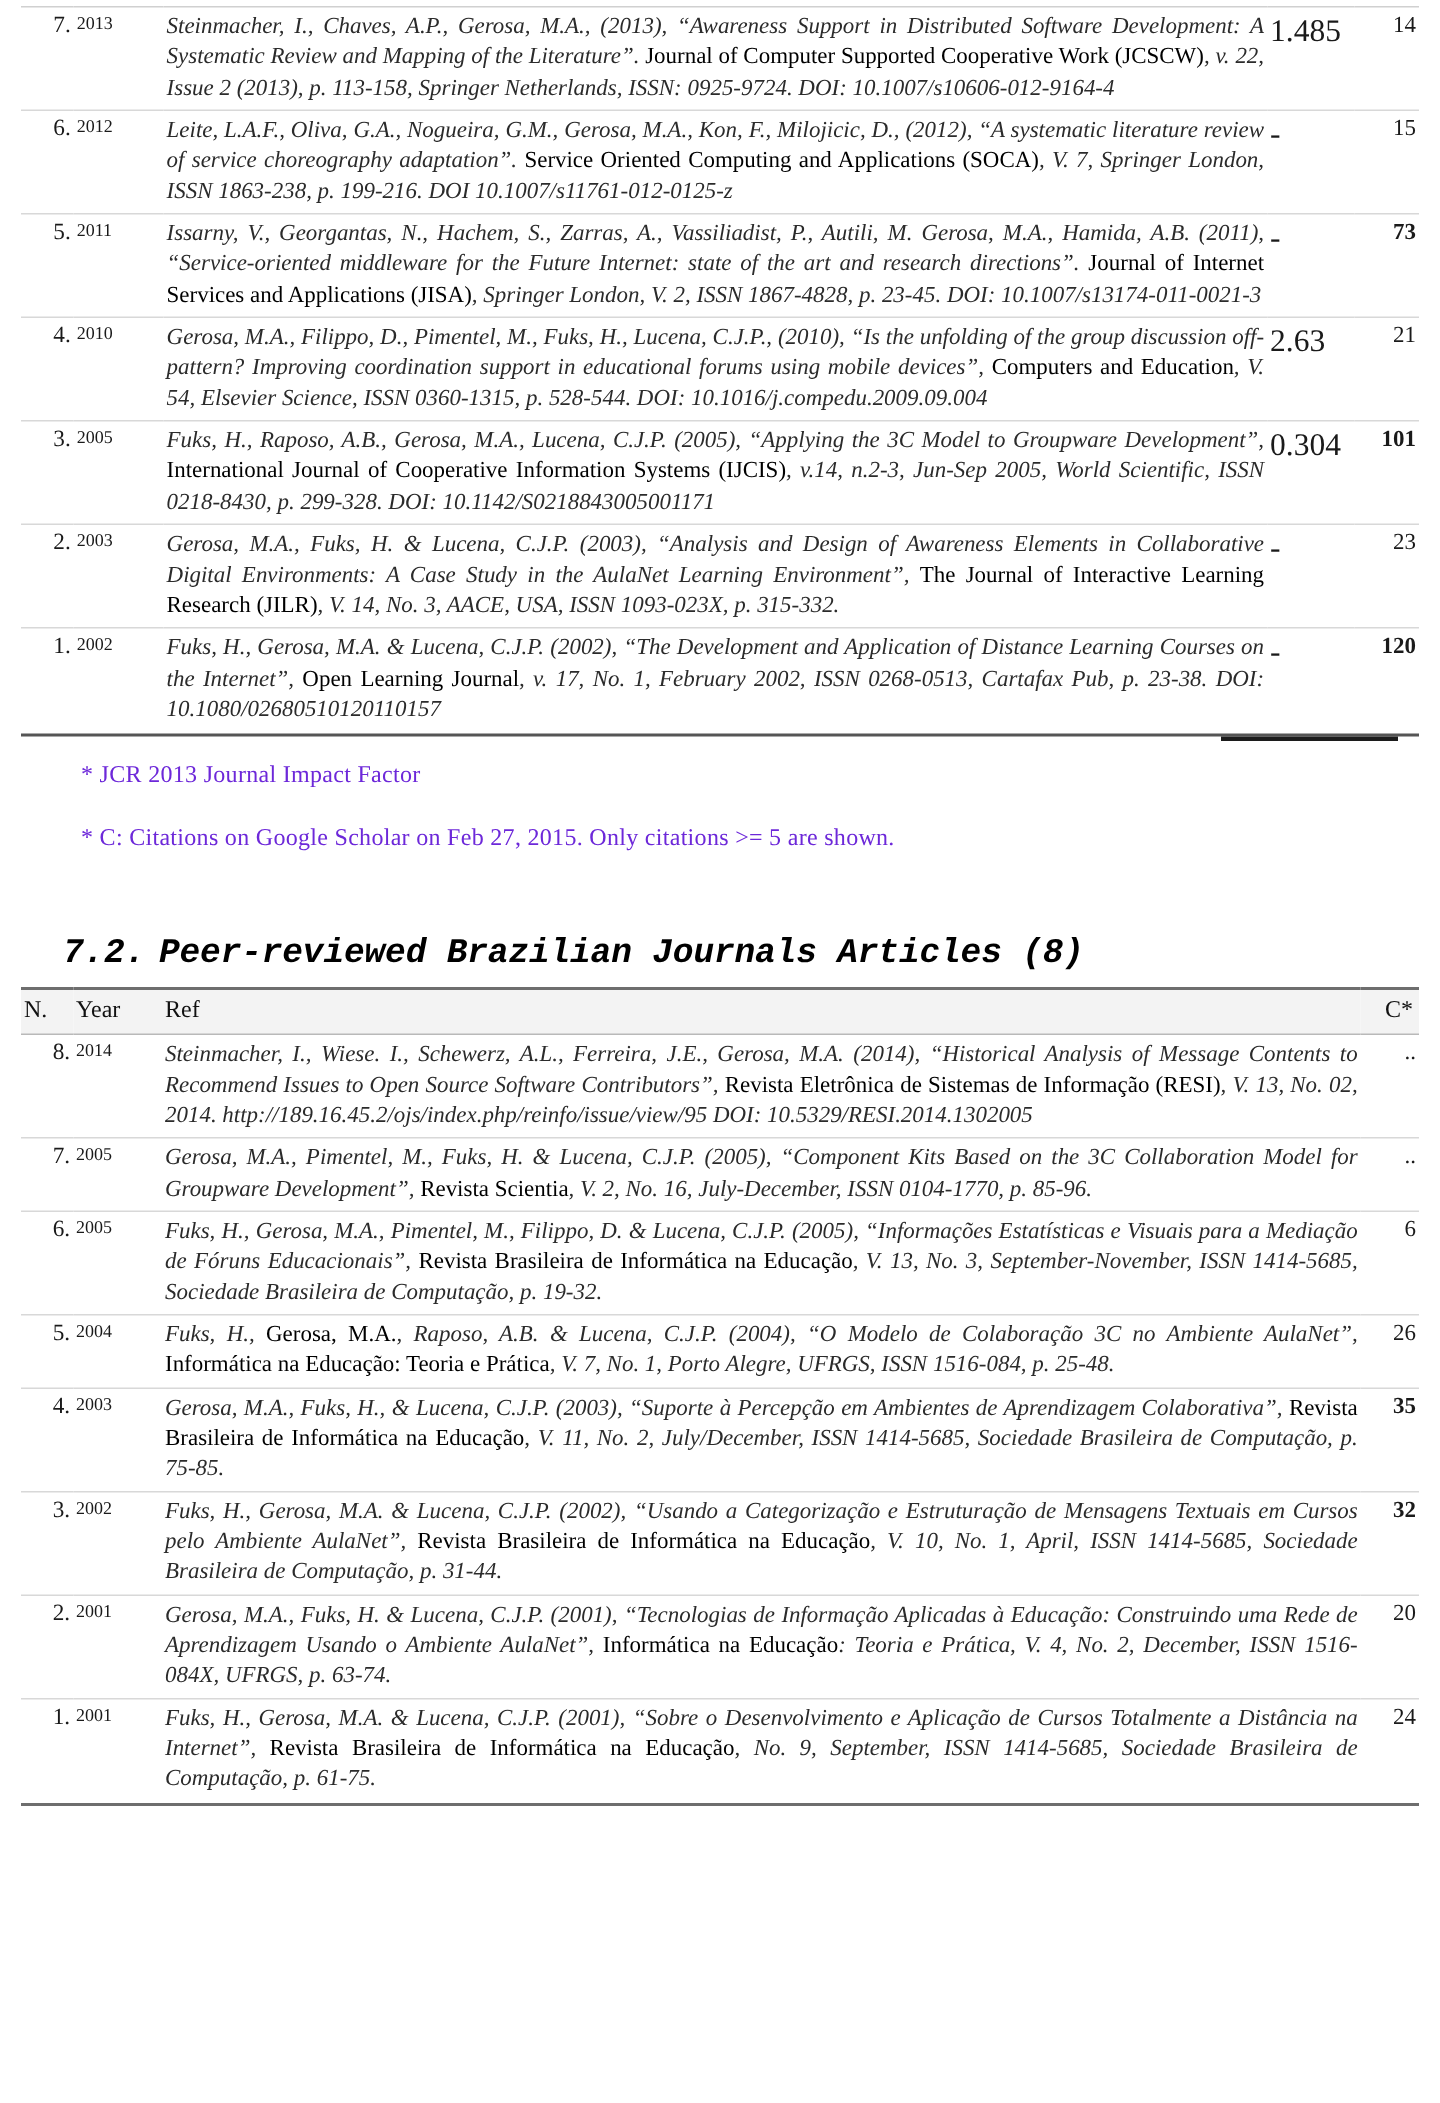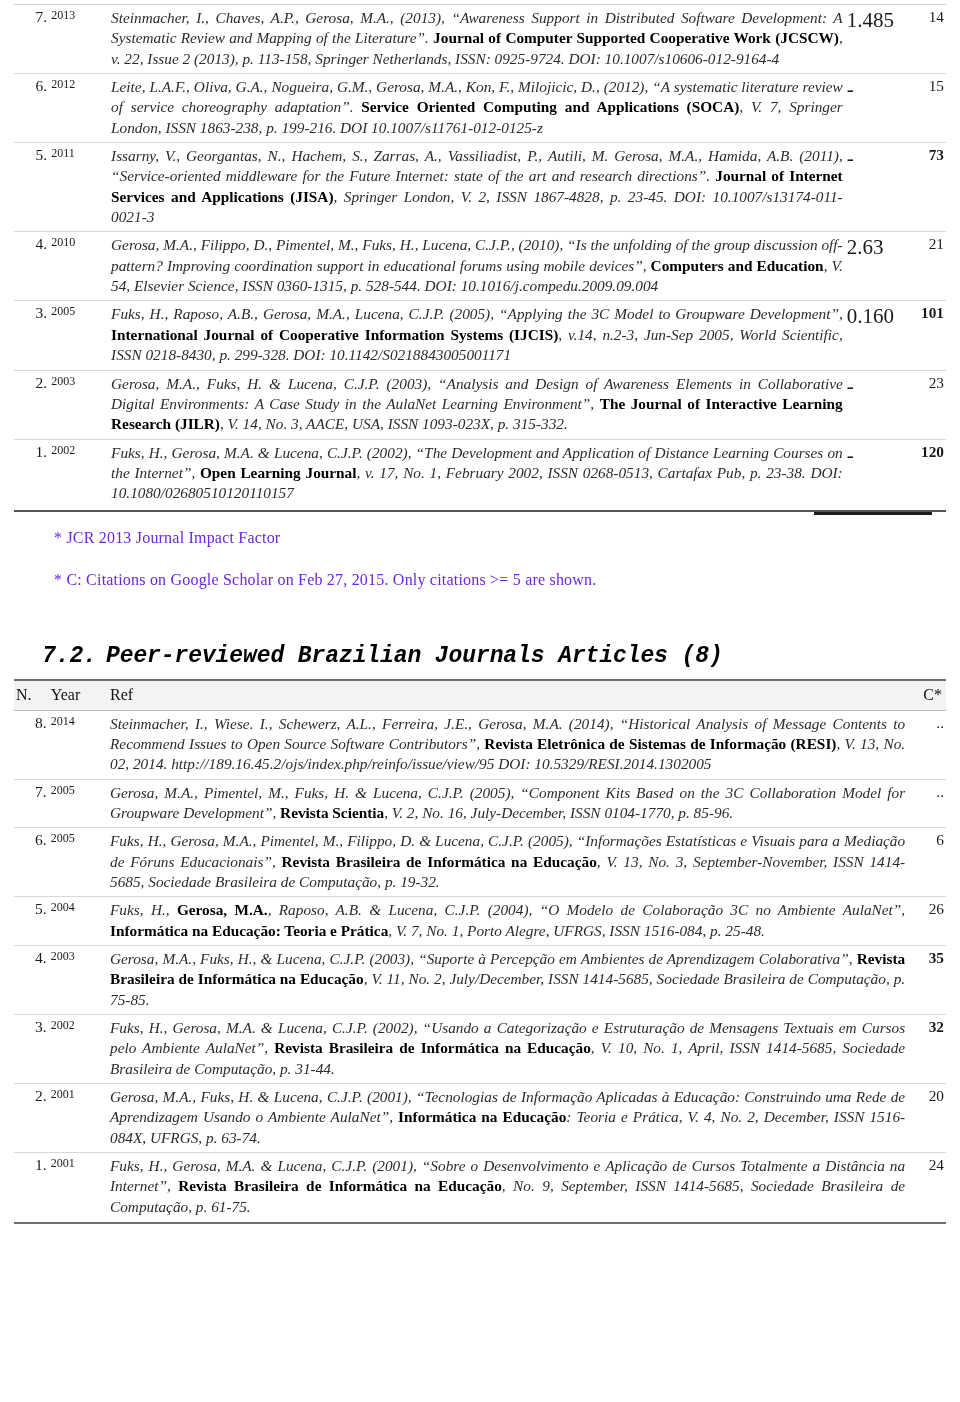--- a/index.html
+++ b/index.html
@@ -65,21 +65,21 @@
     font-style: italic;
     font-size: 15.3px;
     line-height: 1.33;
     padding-left: 6px;
     padding-right: 8px;
     color: #2b2b2b;
     hyphens: none;
   }
   td.ref b {
     font-style: normal;
-    font-weight: bold;
+    font-weight: normal;
     color: #000;
   }
   td.ifv {
     text-align: left;
     font-size: 21px;
     white-space: nowrap;
     padding-left: 2px;
   }
   td.cit {
     text-align: right;
@@ -191,21 +191,21 @@
           <td class="num">4.</td>
           <td class="year">2010</td>
           <td class="ref">Gerosa, M.A., Filippo, D., Pimentel, M., Fuks, H., Lucena, C.J.P., (2010), “Is the unfolding of the group discussion off-pattern? Improving coordination support in educational forums using mobile devices”, <b>Computers and Education</b>, V. 54, Elsevier Science, ISSN 0360-1315, p. 528-544. DOI: 10.1016/j.compedu.2009.09.004</td>
           <td class="ifv">2.63</td>
           <td class="cit">21</td>
         </tr>
         <tr class="refrow">
           <td class="num">3.</td>
           <td class="year">2005</td>
           <td class="ref">Fuks, H., Raposo, A.B., Gerosa, M.A., Lucena, C.J.P. (2005), “Applying the 3C Model to Groupware Development”, <b>International Journal of Cooperative Information Systems (IJCIS)</b>, v.14, n.2-3, Jun-Sep 2005, World Scientific, ISSN 0218-8430, p. 299-328. DOI: 10.1142/S0218843005001171</td>
-          <td class="ifv">0.160</td>
+          <td class="ifv">0.304</td>
           <td class="cit bold">101</td>
         </tr>
         <tr class="refrow">
           <td class="num">2.</td>
           <td class="year">2003</td>
           <td class="ref">Gerosa, M.A., Fuks, H. &amp; Lucena, C.J.P. (2003), “Analysis and Design of Awareness Elements in Collaborative Digital Environments: A Case Study in the AulaNet Learning Environment”, <b>The Journal of Interactive Learning Research (JILR)</b>, V. 14, No. 3, AACE, USA, ISSN 1093-023X, p. 315-332.</td>
           <td class="ifv">-</td>
           <td class="cit">23</td>
         </tr>
         <tr class="refrow">

